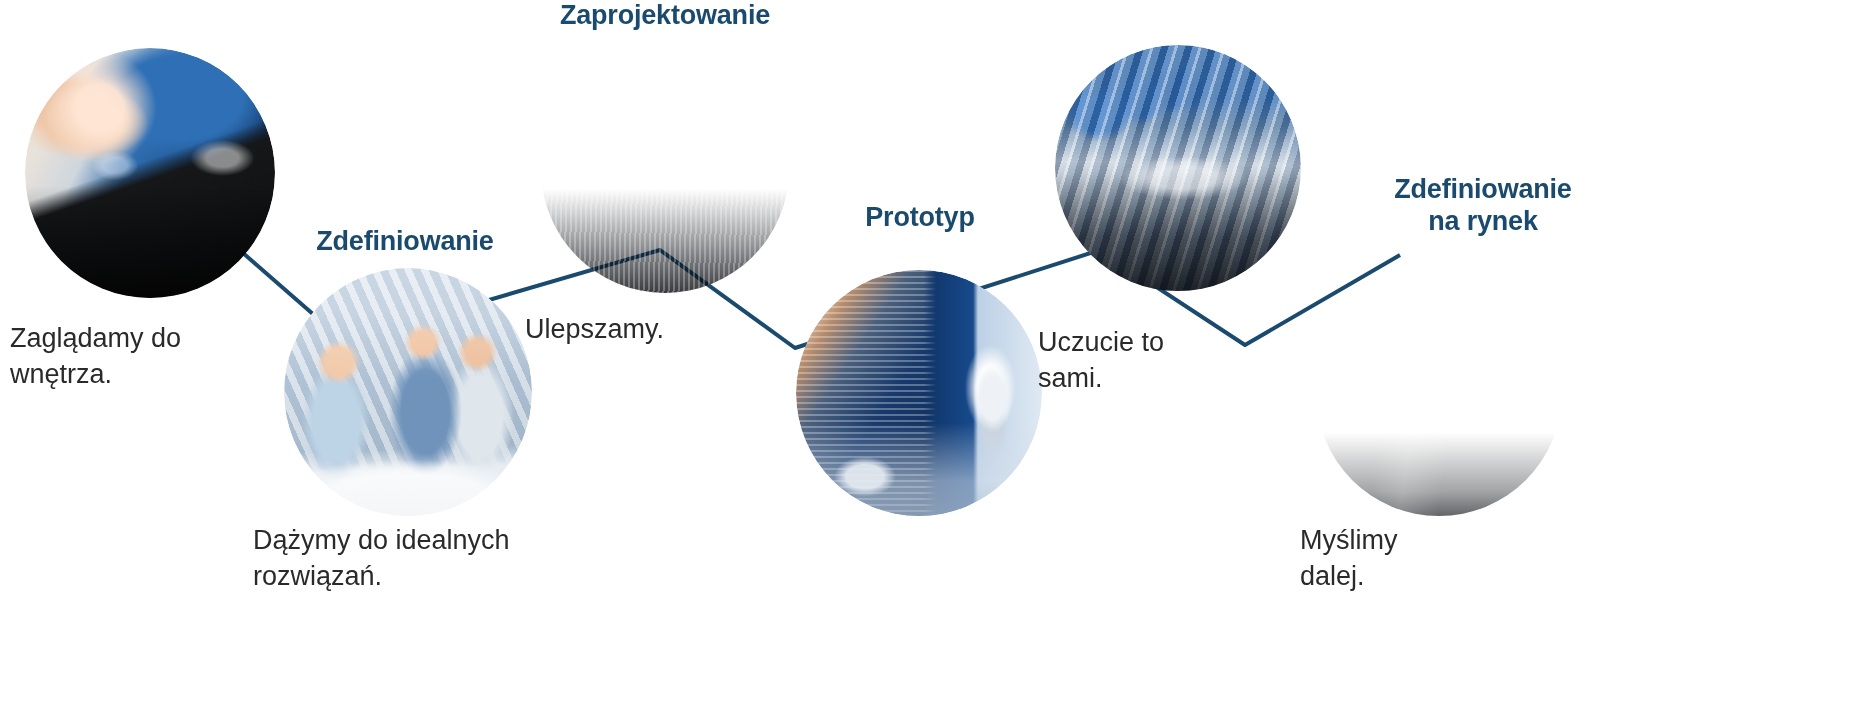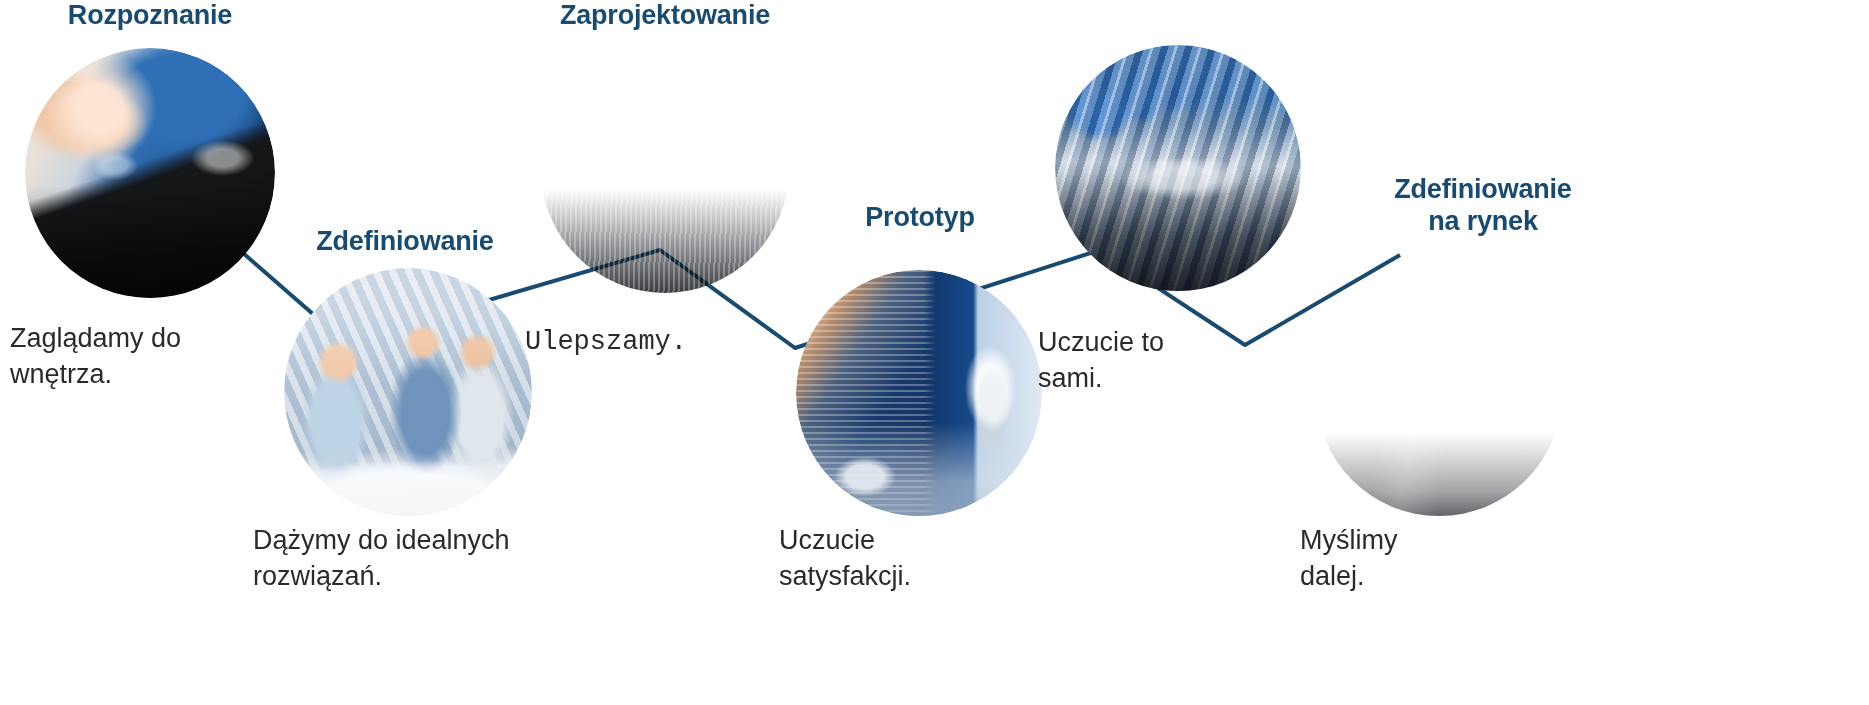--- a/index.html
+++ b/index.html
@@ -158,21 +158,20 @@
 </style>
 </head>
 <body>
 
 <div id="stage">
 
   <svg id="connectors" viewBox="0 0 1869 705" preserveAspectRatio="none" aria-hidden="true">
     <polyline points="243,253 345,342 660,250 795,348 1100,250 1245,345 1400,255" fill="none" stroke="#1a4a6e" stroke-width="4" stroke-linejoin="round"></polyline>
   </svg>
 
-  <div class="heading" style="left:10px; top:0px; width:280px;">Rozpoznanie</div>
 
   <div class="node" style="left:25px; top:48px; width:250px; height:250px;">
     <div class="photo ph-rozpoznanie"></div>
   </div>
 
   <div class="caption" style="left:10px; top:320px; width:280px;">Zaglądamy do
 wnętrza.</div>
 
   <div class="heading" style="left:290px; top:202px; width:230px;margin-top:24px;">Zdefiniowanie</div>
 
@@ -182,30 +181,28 @@
 
   <div class="caption" style="left:253px; top:522px; width:310px;">Dążymy do idealnych
 rozwiązań.</div>
 
   <div class="heading" style="left:525px; top:0px; width:280px;">Zaprojektowanie</div>
 
   <div class="node" style="left:541px; top:45px; width:248px; height:248px;">
     <div class="photo ph-zaprojektowanie"></div>
   </div>
 
-  <div class="caption" style="left:525px; top:324px; width:280px;font-family:Liberation Mono, monospace;">Ulepszamy.</div>
+  <div class="caption" style="left:525px; top:311px; width:280px;">Ulepszamy.</div>
 
   <div class="heading" style="left:820px; top:202px; width:200px;">Prototyp</div>
 
   <div class="node" style="left:796px; top:270px; width:246px; height:246px;">
     <div class="photo ph-prototyp"></div>
   </div>
 
-  <div class="caption" style="left:779px; top:522px; width:280px;">Uczucie
-satysfakcji.</div>
 
 
   <div class="node" style="left:1055px; top:45px; width:246px; height:246px;">
     <div class="photo ph-produkcja"></div>
   </div>
 
   <div class="caption" style="left:1038px; top:324px; width:280px;">Uczucie to
 sami.</div>
 
   <div class="heading" style="left:1328px; top:174px; width:310px;">Zdefiniowanie

